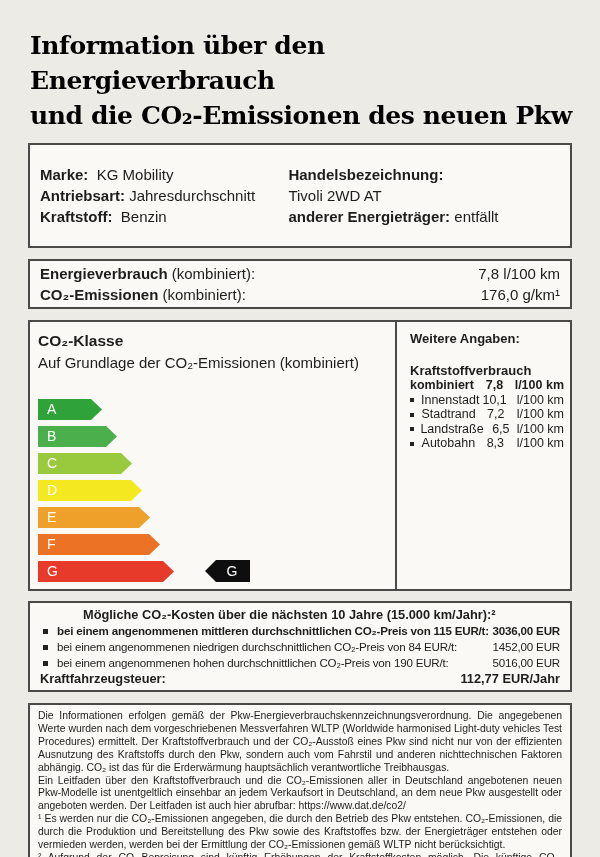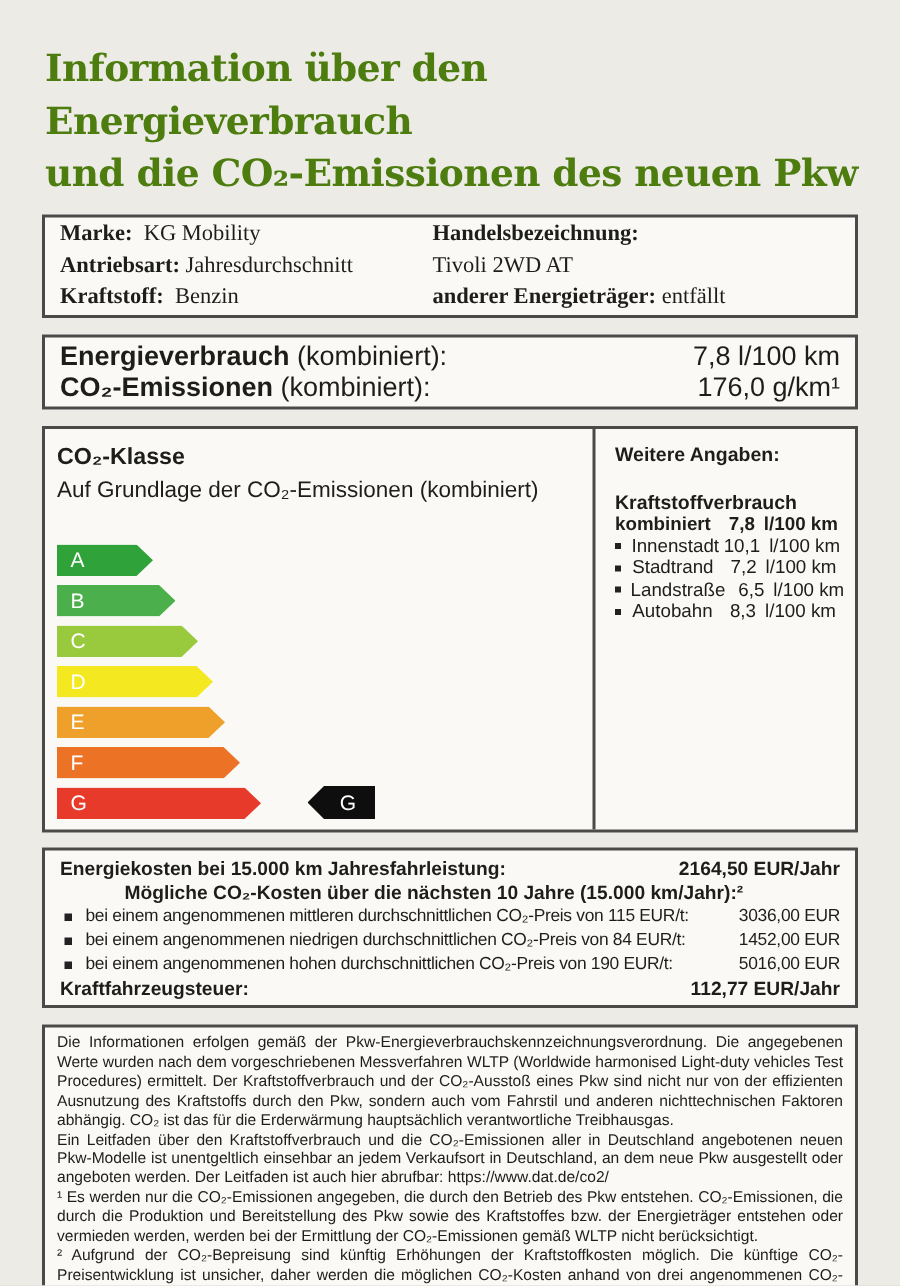--- a/index.html
+++ b/index.html
@@ -14,37 +14,37 @@
     box-sizing:border-box;
     padding:28px 28px 0 28px;
   }
   
   .title{
     font-family:"DejaVu Serif","Liberation Serif",serif;
     font-weight:700;
     font-size:25px;
     line-height:35px;
     letter-spacing:-0.4px;
-    color:#4d7c0f;
+    color:#000000;
     margin:0 0 10px 2px;
   }
   
   .box{
     background:#faf9f6;
     border:2px solid #4a4a48;
     box-sizing:border-box;
     margin-bottom:11px;
   }
   
-  .vbox{padding:1px 10px;display:grid;grid-template-columns:47% 53%;column-gap:4px;font-family:Liberation Serif, serif;}
+  .vbox{padding:19px 10px;display:grid;grid-template-columns:47% 53%;column-gap:4px;}
   .vline{font-size:15px;line-height:21px;white-space:nowrap;}
   .vline b{font-weight:700;}
   
   .cbox{padding:2px 10px;}
-  .cline{display:flex;justify-content:space-between;font-size:18px;line-height:21px;}
+  .cline{display:flex;justify-content:space-between;font-size:15px;line-height:21px;}
   .cline b{font-weight:700;}
   
   .klassebox{display:flex;height:271px;margin-bottom:10px;}
   .klasse-left{flex:1;padding:8px 6px 0 8px;box-sizing:border-box;}
   .klasse-left h2{margin:0;font-size:15.5px;line-height:22px;font-weight:700;}
   .klasse-sub{font-size:15px;line-height:22px;}
   .scale{position:relative;margin-top:25px;width:100%;}
   .arrow-row{height:21px;margin-bottom:6px;}
   .class-arrow{
     height:21px;display:flex;align-items:center;
@@ -64,34 +64,34 @@
     padding:9px 6px 0 13px;
   }
   .wa-head{font-size:13px;font-weight:700;line-height:16px;margin-bottom:16px;}
   .wa-subhead{font-size:13px;font-weight:700;line-height:15px;}
   .wa-row{display:flex;font-size:12.5px;line-height:14.5px;align-items:baseline;}
   .wa-row.bold{font-weight:700;}
   .wa-bullet{width:12px;}
   .wa-bullet i{display:inline-block;width:4px;height:4px;background:#222;vertical-align:middle;}
   .wa-name{flex:1;}
   .wa-val{width:30px;text-align:right;}
-  .wa-unit{width:56px;padding-left:6px;}
+  .wa-unit{width:56px;padding-left:6px;text-align:right;}
   
   .kostenbox{padding:4px 10px 3px 10px;}
   .kline{display:flex;justify-content:space-between;font-size:12.8px;line-height:16px;}
   .kline .kl{font-weight:700;}
   .kline .kv{font-weight:700;white-space:nowrap;}
   .kplain{font-size:12.8px;line-height:16px;white-space:pre-wrap;}
   .khead{font-size:12.8px;line-height:16px;font-weight:700;margin-left:43px;}
   .bullet-line{display:flex;align-items:baseline;font-size:11.6px;letter-spacing:-0.2px;line-height:16px;}
   .bullet-line .bsq{width:5px;height:5px;background:#222;align-self:center;margin:0 9px 0 3px;flex:none;}
   .bullet-line .btext{white-space:nowrap;}
   .bullet-line .spacer{flex:1;}
   .bullet-line .bval{white-space:nowrap;}
-  .bullet-line.bold{font-weight:400;}
+  .bullet-line.bold{font-weight:700;}
   
   .fnbox{padding:5px 8px 6px 8px;margin-bottom:0;}
   .fnbox p{margin:0;font-size:10.4px;line-height:12.9px;text-align:justify;}
 </style>
 </head>
 <body>
 
 <div class="page">
 
   <h1 class="title">
@@ -197,24 +197,20 @@
       <div class="wa-row">
         <span class="wa-bullet"><i></i></span>
         <span class="wa-name">Autobahn</span>
         <span class="wa-val">8,3</span>
         <span class="wa-unit">l/100 km</span>
       </div>
     </div>
   </div>
 
   <div class="box kostenbox">
-    <div class="kline">
-      <span class="kl">Energiekosten bei 15.000 km Jahresfahrleistung:</span>
-      <span class="kv">2164,50 EUR/Jahr</span>
-    </div>
     <div class="khead">Mögliche CO₂-Kosten über die nächsten 10 Jahre (15.000 km/Jahr):²</div>
     <div class="bullet-line bold">
       <span class="bsq"></span>
       <span class="btext">bei einem angenommenen mittleren durchschnittlichen CO₂-Preis von  115  EUR/t:</span>
       <span class="spacer"></span>
       <span class="bval">3036,00 EUR</span>
     </div>
     <div class="bullet-line">
       <span class="bsq"></span>
       <span class="btext">bei einem angenommenen niedrigen durchschnittlichen CO₂-Preis von   84  EUR/t:</span>

